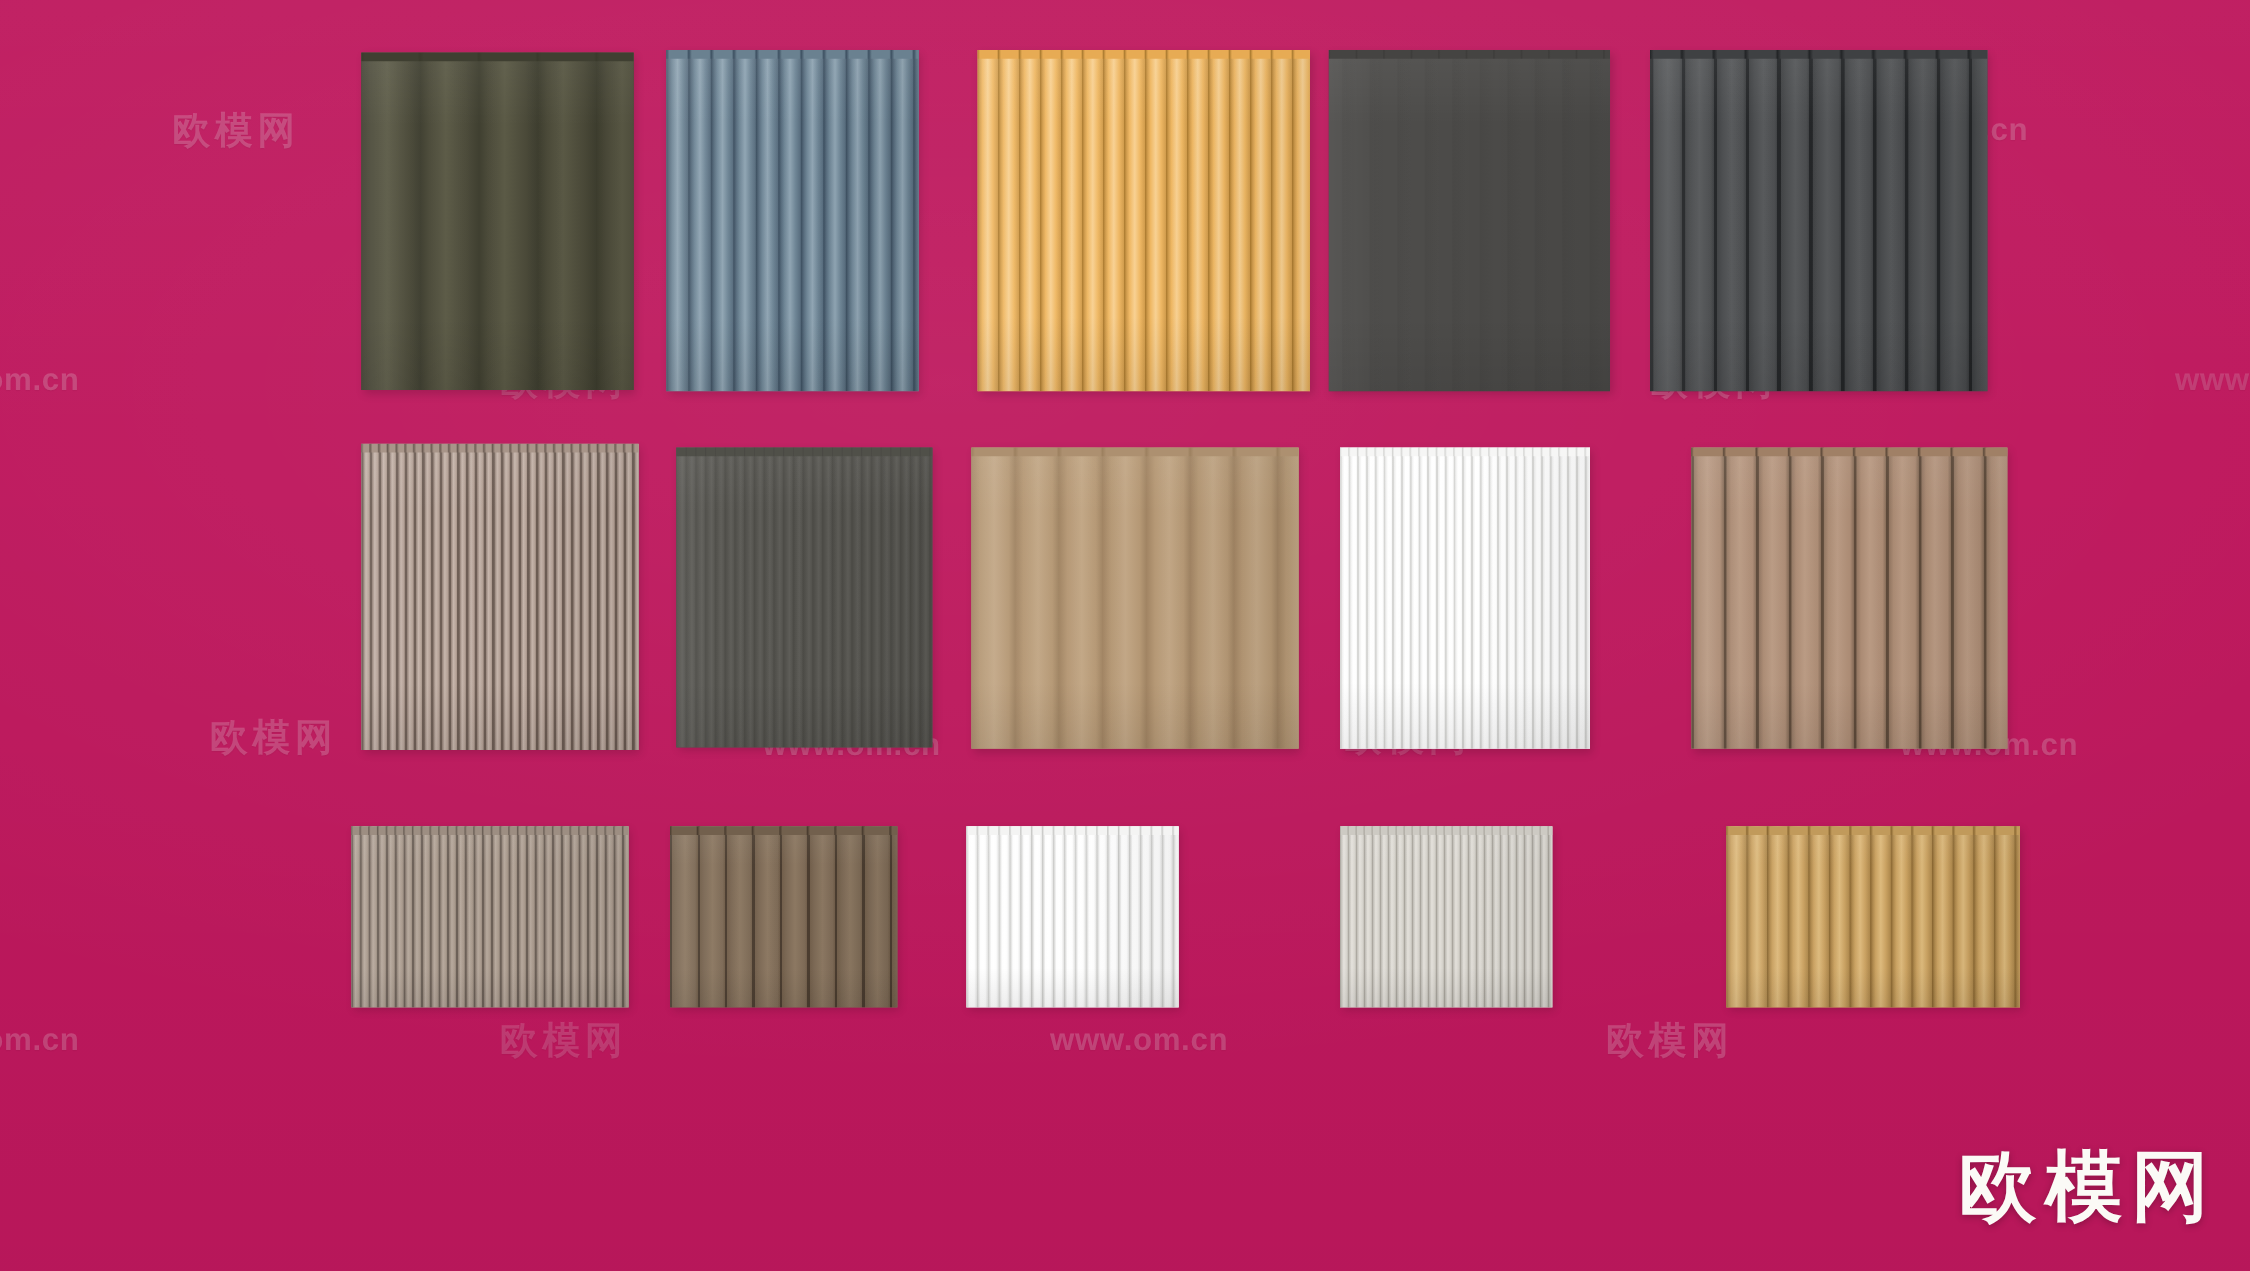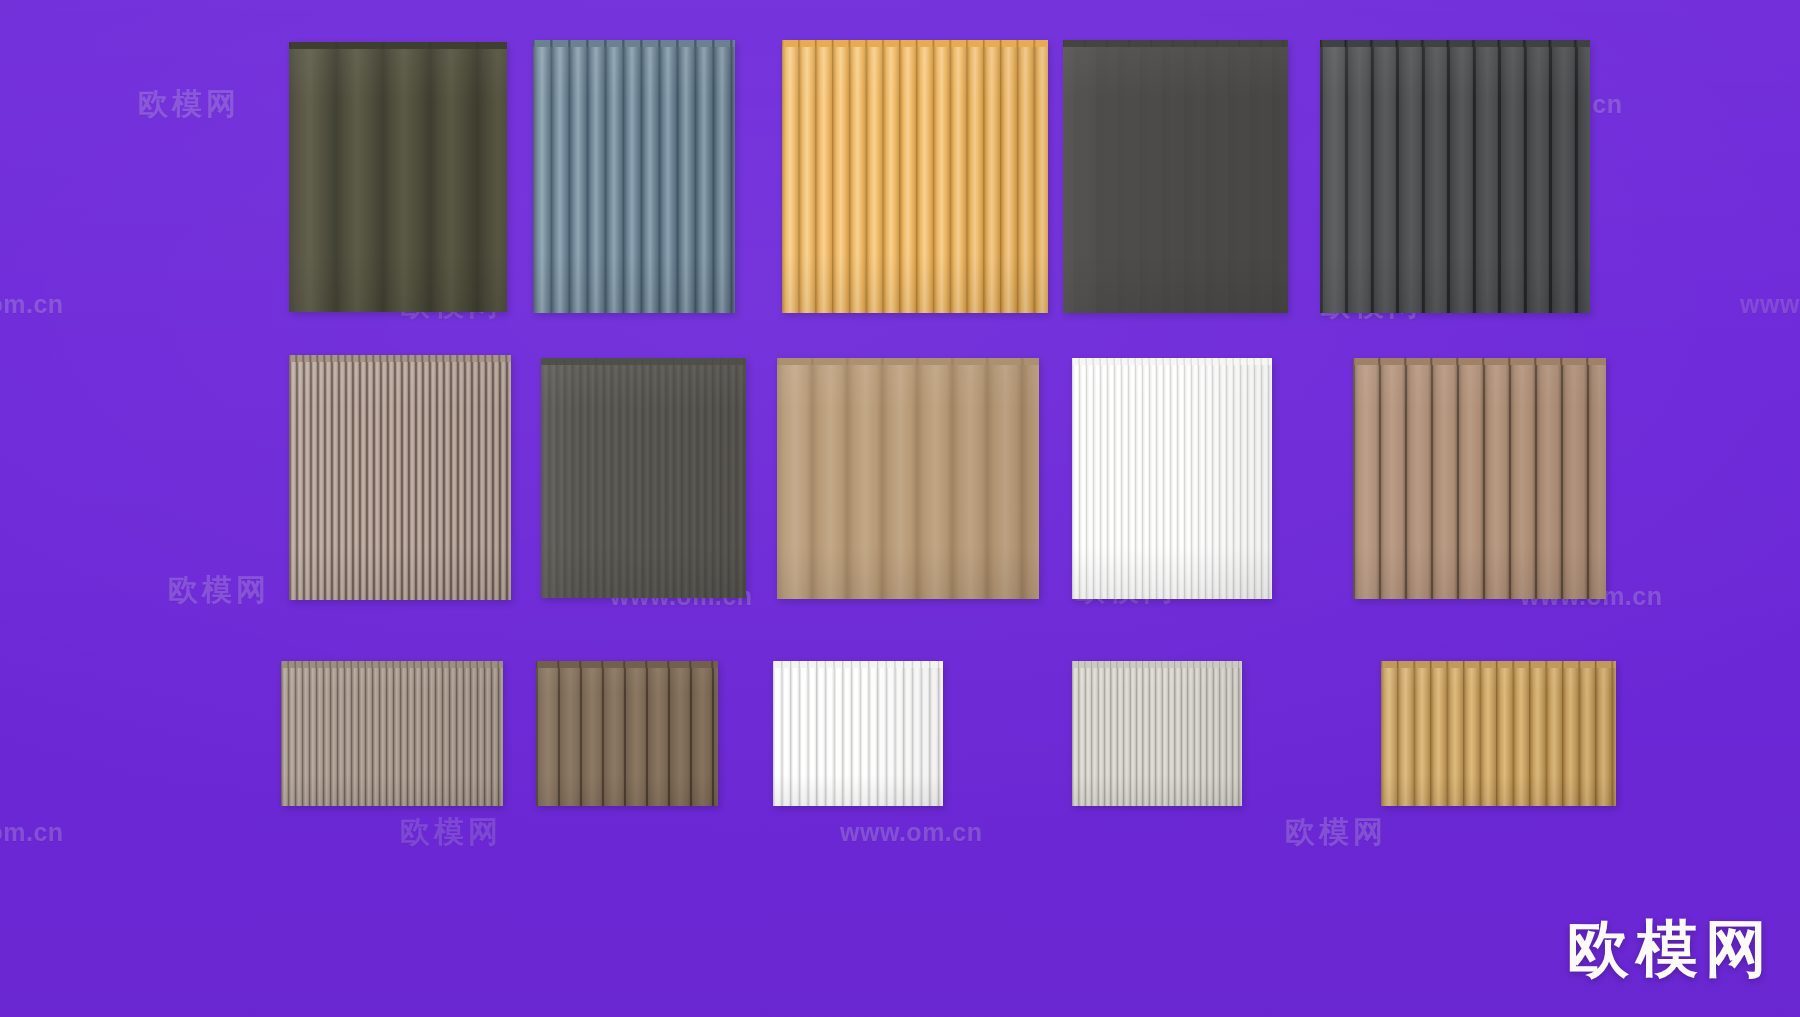--- a/index.html
+++ b/index.html
@@ -4,21 +4,21 @@
 <style>
   * { box-sizing: border-box; margin: 0; padding: 0; }
   html, body {
     width: 1800px; height: 1017px;
     overflow: hidden;
     font-family: "Liberation Sans", sans-serif;
   }
   #stage {
     position: relative;
     width: 1800px; height: 1017px;
-    background: #6d28d9;
+    background: #be185d;
     overflow: hidden;
     text-decoration: underline;
   }
   
   #bg-light {
     position: absolute; inset: 0;
     background:
       radial-gradient(ellipse 120% 90% at 42% 30%, rgba(255,255,255,0.055), rgba(255,255,255,0) 62%),
       linear-gradient(180deg, rgba(255,255,255,0.03) 0%, rgba(0,0,0,0.0) 35%, rgba(0,0,0,0.035) 100%);
     pointer-events: none;

